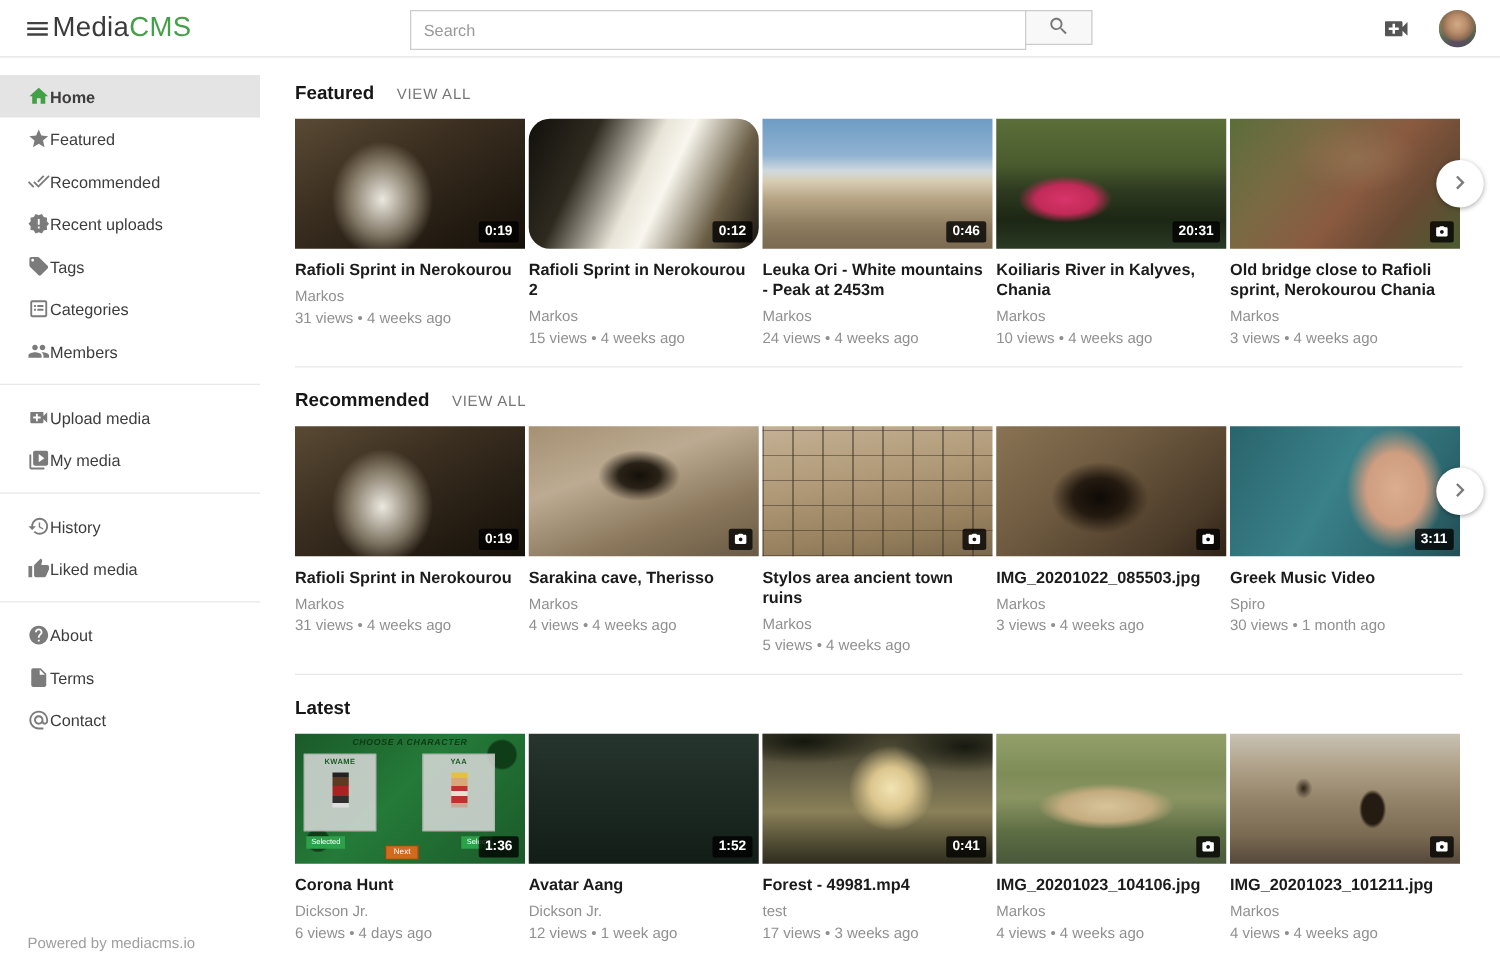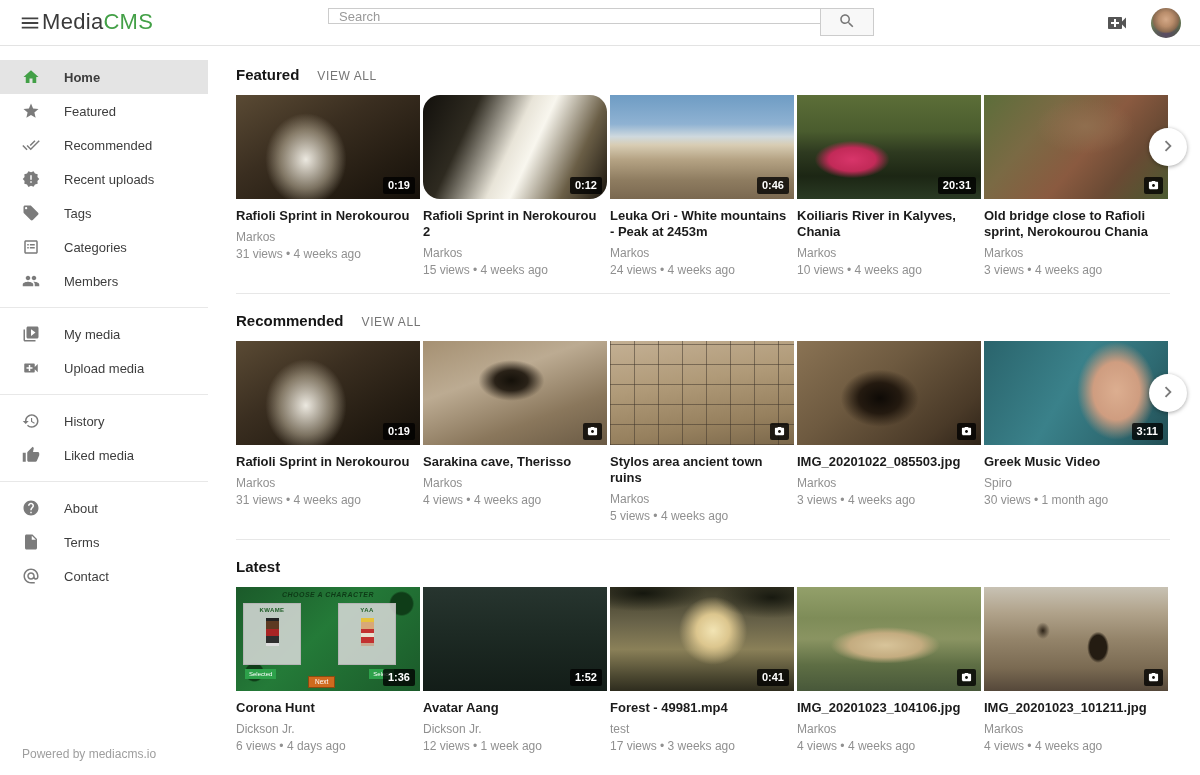--- a/index.html
+++ b/index.html
@@ -18,21 +18,21 @@
     position:absolute; left:16px; top:10px; width:28px; height:26px;
     background:none; border:none; color:#424242; cursor:pointer; padding:2px;
   }
   .logo {
     position:absolute; left:42px; top:9px; font-size:22px; font-weight:500;
     letter-spacing:.3px; color:#3a3a3a; text-decoration:none; cursor:pointer;
   }
   .logo .accent { color:#43a047; }
   .search-wrap { position:absolute; left:328px; top:8px; display:flex; }
   .search-input {
-    width:493px; height:16px; border:1px solid #ccc; padding:0 10px;
+    width:493px; height:32px; border:1px solid #ccc; padding:0 10px;
     font-size:13px; font-family:"Liberation Sans",sans-serif; color:#333;
     outline:none; background:#fff;
   }
   .search-input::placeholder { color:#999; }
   .search-btn {
     width:54px; height:28px; margin-left:-1px; border:1px solid #ccc;
     background:#f8f8f8; color:#777; cursor:pointer;
     display:flex; align-items:center; justify-content:center;
   }
   .upload-top-btn {
@@ -52,21 +52,21 @@
     position:fixed; top:46px; left:0; bottom:0; width:208px;
     background:#fff; padding-top:14px; z-index:10;
   }
   .sb-item {
     height:34px; display:flex; align-items:center; padding-left:22px;
     cursor:pointer; font-size:13px; color:#3d3d3d;
   }
   .sb-item.active { background:#e4e4e4; font-weight:bold; }
   .sb-icon { width:18px; height:18px; color:#7b7b7b; display:inline-flex; flex:0 0 18px; }
   .sb-icon.accent { color:#43a047; }
-  .sb-label { margin-left:24px; white-space:nowrap; }
+  .sb-label { white-space:nowrap; }
   .sb-divider { border-top:1px solid #e8e8e8; margin:9px 0; }
   .sb-footer { position:absolute; bottom:14px; left:22px; font-size:12px; color:#9e9e9e; cursor:pointer; }
   
   .main { margin-left:208px; padding:66px 30px 0 28px; }
   .section { padding-bottom:14px; }
   .sec-head { display:flex; align-items:baseline; }
   .sec-title { font-size:15px; margin:0; font-weight:bold; color:#161616; }
   .view-all { font-size:12px; color:#757575; margin-left:18px; letter-spacing:.6px; cursor:pointer; text-decoration:none; }
   .cards { display:flex; gap:3px; margin-top:12px; position:relative; }
   .card { width:184px; flex:0 0 184px; cursor:pointer; }
@@ -225,32 +225,32 @@
         <svg viewBox="0 0 24 24" width="18" height="18" aria-hidden="true">
           <path fill-rule="evenodd" fill="currentColor" d="M16 11c1.66 0 2.99-1.34 2.99-3S17.66 5 16 5c-1.66 0-3 1.34-3 3s1.34 3 3 3zm-8 0c1.66 0 2.99-1.34 2.99-3S9.66 5 8 5C6.34 5 5 6.34 5 8s1.34 3 3 3zm0 2c-2.33 0-7 1.17-7 3.5V19h14v-2.5c0-2.33-4.67-3.5-7-3.5zm8 0c-.29 0-.62.02-.97.05 1.16.84 1.97 1.97 1.97 3.45V19h6v-2.5c0-2.33-4.67-3.5-7-3.5z"></path>
         </svg>
       </span>
       <span class="sb-label">Members</span>
     </div>
     <div class="sb-divider"></div>
     <div class="sb-item">
       <span class="sb-icon">
         <svg viewBox="0 0 24 24" width="18" height="18" aria-hidden="true">
+          <path fill-rule="evenodd" fill="currentColor" d="M17 10.5V7c0-.55-.45-1-1-1H4c-.55 0-1 .45-1 1v10c0 .55.45 1 1 1h12c.55 0 1-.45 1-1v-3.5l4 4v-11l-4 4zM14 13h-3v3H9v-3H6v-2h3V8h2v3h3v2z"></path>
+        </svg>
+      </span>
+      <span class="sb-label">Upload media</span>
+    </div>
+    <div class="sb-item">
+      <span class="sb-icon">
+        <svg viewBox="0 0 24 24" width="18" height="18" aria-hidden="true">
           <path fill-rule="evenodd" fill="currentColor" d="M4 6H2v14c0 1.1.9 2 2 2h14v-2H4V6zm16-4H8c-1.1 0-2 .9-2 2v12c0 1.1.9 2 2 2h12c1.1 0 2-.9 2-2V4c0-1.1-.9-2-2-2zm-8 12.5v-9l6 4.5-6 4.5z"></path>
         </svg>
       </span>
       <span class="sb-label">My media</span>
-    </div>
-    <div class="sb-item">
-      <span class="sb-icon">
-        <svg viewBox="0 0 24 24" width="18" height="18" aria-hidden="true">
-          <path fill-rule="evenodd" fill="currentColor" d="M17 10.5V7c0-.55-.45-1-1-1H4c-.55 0-1 .45-1 1v10c0 .55.45 1 1 1h12c.55 0 1-.45 1-1v-3.5l4 4v-11l-4 4zM14 13h-3v3H9v-3H6v-2h3V8h2v3h3v2z"></path>
-        </svg>
-      </span>
-      <span class="sb-label">Upload media</span>
     </div>
     <div class="sb-divider"></div>
     <div class="sb-item">
       <span class="sb-icon">
         <svg viewBox="0 0 24 24" width="18" height="18" aria-hidden="true">
           <path fill-rule="evenodd" fill="currentColor" d="M13 3c-4.97 0-9 4.03-9 9H1l3.89 3.89.07.14L9 12H6c0-3.87 3.13-7 7-7s7 3.13 7 7-3.13 7-7 7c-1.93 0-3.68-.79-4.94-2.06l-1.42 1.42C8.27 19.99 10.51 21 13 21c4.97 0 9-4.03 9-9s-4.03-9-9-9zm-1 5v5l4.28 2.54.72-1.21-3.5-2.08V8H12z"></path>
         </svg>
       </span>
       <span class="sb-label">History</span>
     </div>

